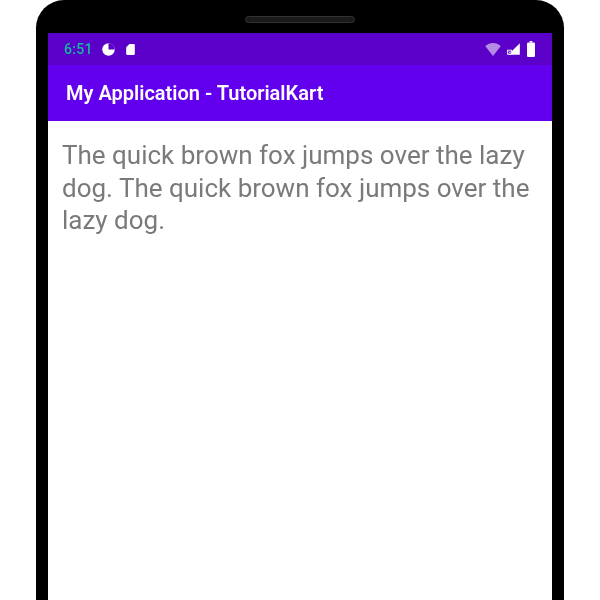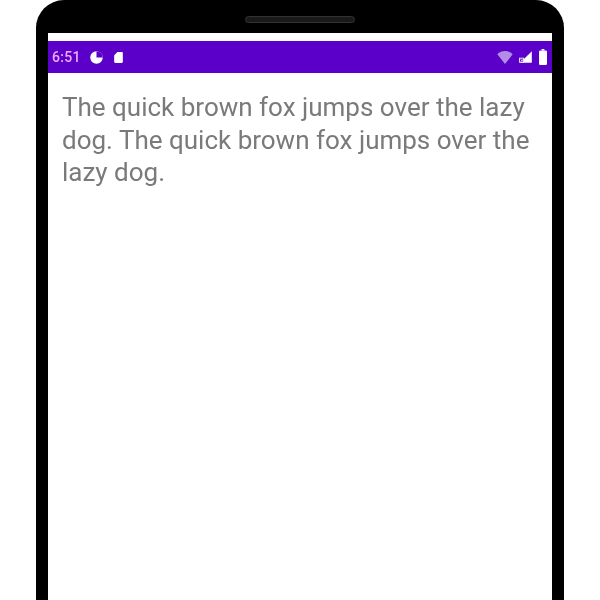--- a/index.html
+++ b/index.html
@@ -33,27 +33,26 @@
       height: 100%;
       background: #ffffff;
       border-radius: 0;
       overflow: hidden;
       display: flex;
       flex-direction: column;
     }
     .status-bar {
       height: 32px;
       background: #5a00c8;
-      color: #f0abfc;
+      color: #14b8a6;
       display: flex;
       align-items: center;
-      padding: 0 4px;
+      padding: 0 16px;
       font-size: 14px;
       font-weight: 500;
-      margin-top: 8px;
     }
     .status-left {
       display: flex;
       align-items: center;
       gap: 8px;
     }
     .status-right {
       margin-left: auto;
       display: flex;
       align-items: center;
@@ -128,19 +127,22 @@
         </span>
         <span class="icon">
           <svg width="10" height="16" viewBox="0 0 12 20" fill="#ffffff">
             <rect x="4" y="0" width="4" height="2" rx="1"></rect>
             <rect x="1" y="2" width="10" height="18" rx="1.5"></rect>
           </svg>
         </span>
       </div>
     </div>
 
+    <div class="app-bar">
+      <span>My Application - TutorialKart</span>
+    </div>
 
     <div class="content">
       <p class="body-text">The quick brown fox jumps over the lazy dog. The quick brown fox jumps over the lazy dog.</p>
     </div>
 
   </div>
 </div>
 
 </body></html>

